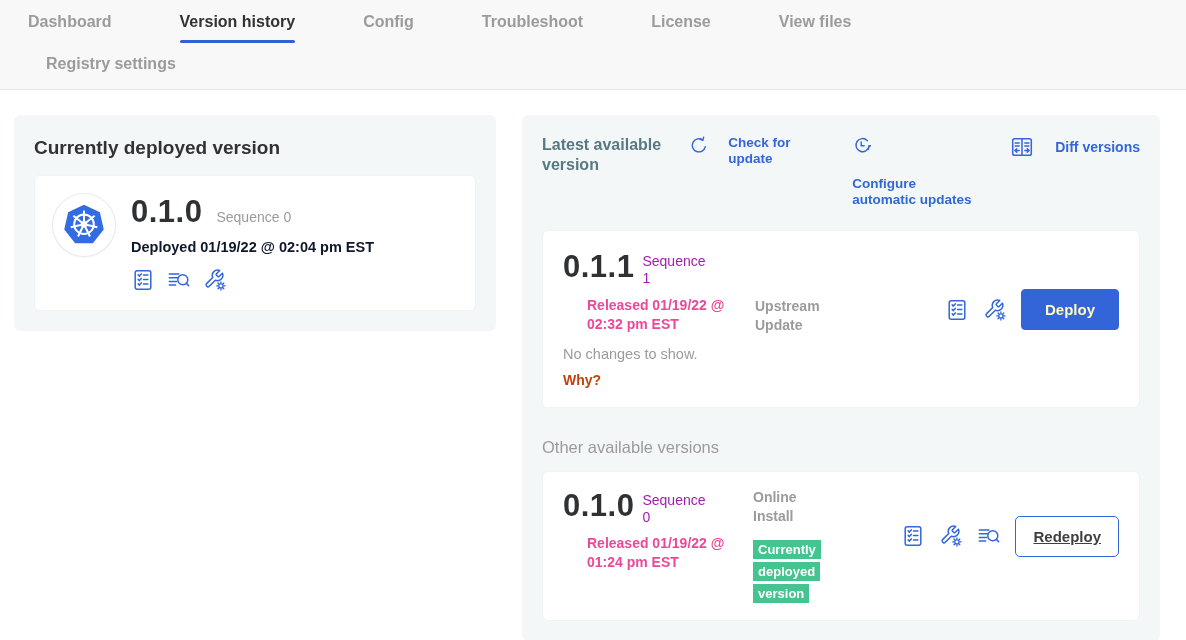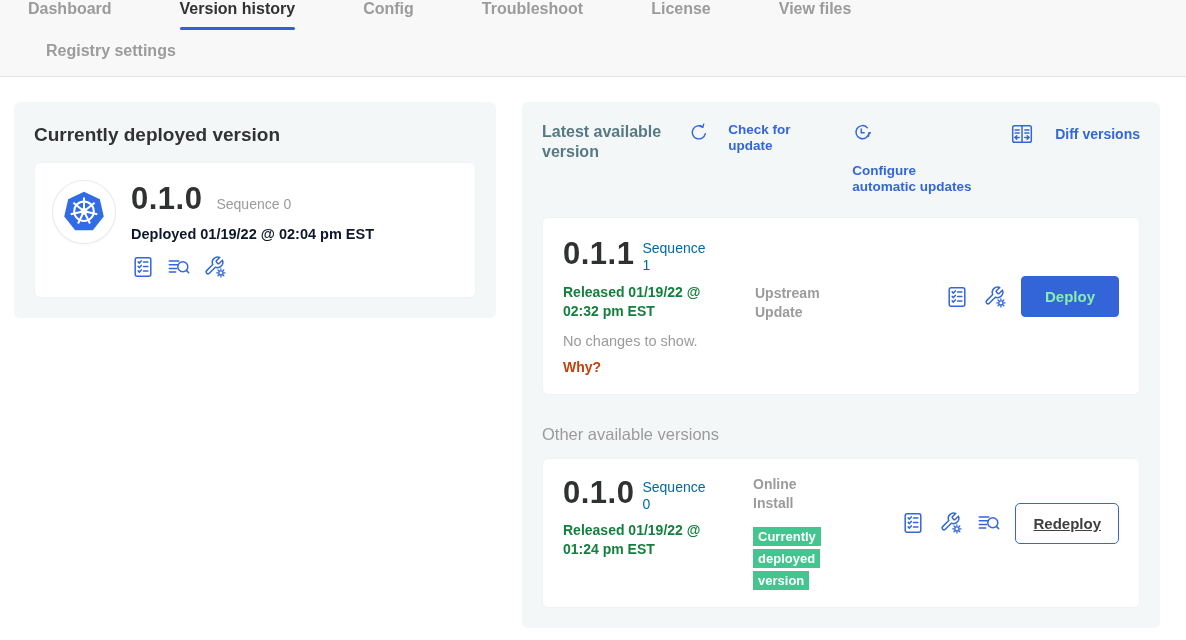--- a/index.html
+++ b/index.html
@@ -3,21 +3,21 @@
 <meta charset="utf-8">
 <style>
   * { box-sizing: border-box; margin: 0; padding: 0; }
   html,body { width:1186px; height:640px; }
   body {
     font-family: "Liberation Sans", sans-serif;
     background:#ffffff; color:#323232; overflow:hidden;
   }
 
   
-  .nav { background:#f8f8f8; border-bottom:1px solid #e3e6e8; padding-top:0; }
+  .nav { background:#f8f8f8; border-bottom:1px solid #e3e6e8; padding-top:13px; }
   .nav-row1 { display:flex; padding-left:28px; }
   .tab { font-size:16px; font-weight:700; color:#9b9b9b; cursor:pointer; }
   .nav-row1 .tab + .tab { margin-left:68px; }
   .tab .underline { display:block; height:3px; border-radius:2px; background:transparent; margin-top:9px; }
   .tab.active { color:#323232; }
   .tab.active .underline { background:#3061d5; }
   .nav-row2 { padding:12px 0 16px 46px; }
 
   
   .main { display:flex; align-items:flex-start; gap:26px; padding:25px 12px 0 14px; }
@@ -53,32 +53,32 @@
   .hlink-2 { margin-left:58px;flex-direction:column; }
   .hlink-2 .hlink-label { width:128px; }
   .hlink-3 { margin-left:30px; align-items:center; }
   .hlink-3 svg { width:24px; height:24px; margin-top:0; }
   .hlink-3 .hlink-label { white-space:nowrap; font-size:14px; }
 
   
   .release-card { padding:18px 20px; margin-top:22px; display:flex; align-items:flex-start; }
   .rc-col1 { width:192px; }
   .vrow { display:flex; gap:8px; align-items:flex-start; }
-  .seq-wrap { width:66px; font-size:14px; font-weight:500; color:#0369a1; line-height:1.2; margin-top:4px; }
-  .released { margin-top:9px; width:160px; font-size:14px; font-weight:700; color:#15803d; line-height:1.35; }
+  .seq-wrap { width:66px; font-size:14px; font-weight:500; color:#a21caf; line-height:1.2; margin-top:4px; }
+  .released { margin-top:9px; width:160px; font-size:14px; font-weight:700; color:#ec4899; line-height:1.35;margin-left:24px; }
   .nochanges { margin-top:12px; font-size:14.5px; color:#9b9b9b; }
   .why { margin-top:10px; font-size:14px; font-weight:700; color:#c2410c; cursor:pointer; display:inline-block; }
   .rc-col2 { width:150px; }
   .source { width:82px; font-size:14px; font-weight:700; color:#9b9b9b; line-height:1.35; }
   .rc-col3 { margin-left:auto; display:flex; align-items:center; gap:14px; }
   .card1 .rc-col2 { margin-top:48px; }
   .card1 .rc-col3 { margin-top:40px; }
 
   .btn { border-radius:4px; font-size:15px; font-weight:700; cursor:pointer; font-family:inherit; }
-  .btn-primary { background:#3465d8; color:#86efac; border:1px solid #3465d8; padding:11px 23px; }
+  .btn-primary { background:#3465d8; color:#fef9c3; border:1px solid #3465d8; padding:11px 23px; }
   .btn-outline { background:#ffffff; color:#404040; border:1px solid #3366d9; padding:11px 17px; border-radius:5px;text-decoration:underline; }
 
   .other-heading { margin-top:30px; font-size:16.5px; font-weight:500; color:#9b9b9b; }
   .card2 { margin-top:14px; padding:16px 20px; }
   .card2 .rc-col3 { margin-top:28px; }
   .badge-wrap { width:78px; margin-top:12px; line-height:21px; }
   .deployed-badge { display:inline; background:#44c48e; color:#ffffff; font-size:13px; font-weight:700;
     padding:2px 5px; -webkit-box-decoration-break:clone; box-decoration-break:clone; }
 
   svg.blue-icon { stroke:#3366d9; fill:none; stroke-width:1.5; stroke-linecap:round; stroke-linejoin:round; }

